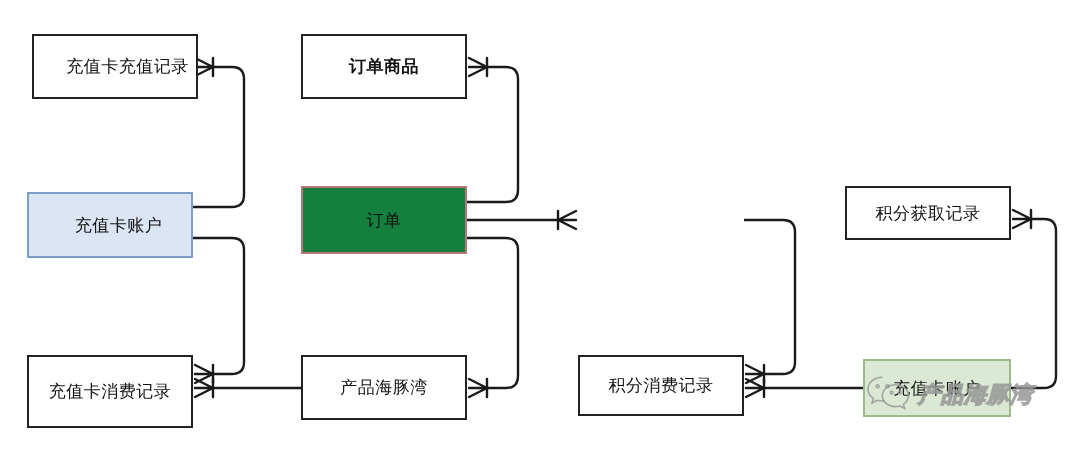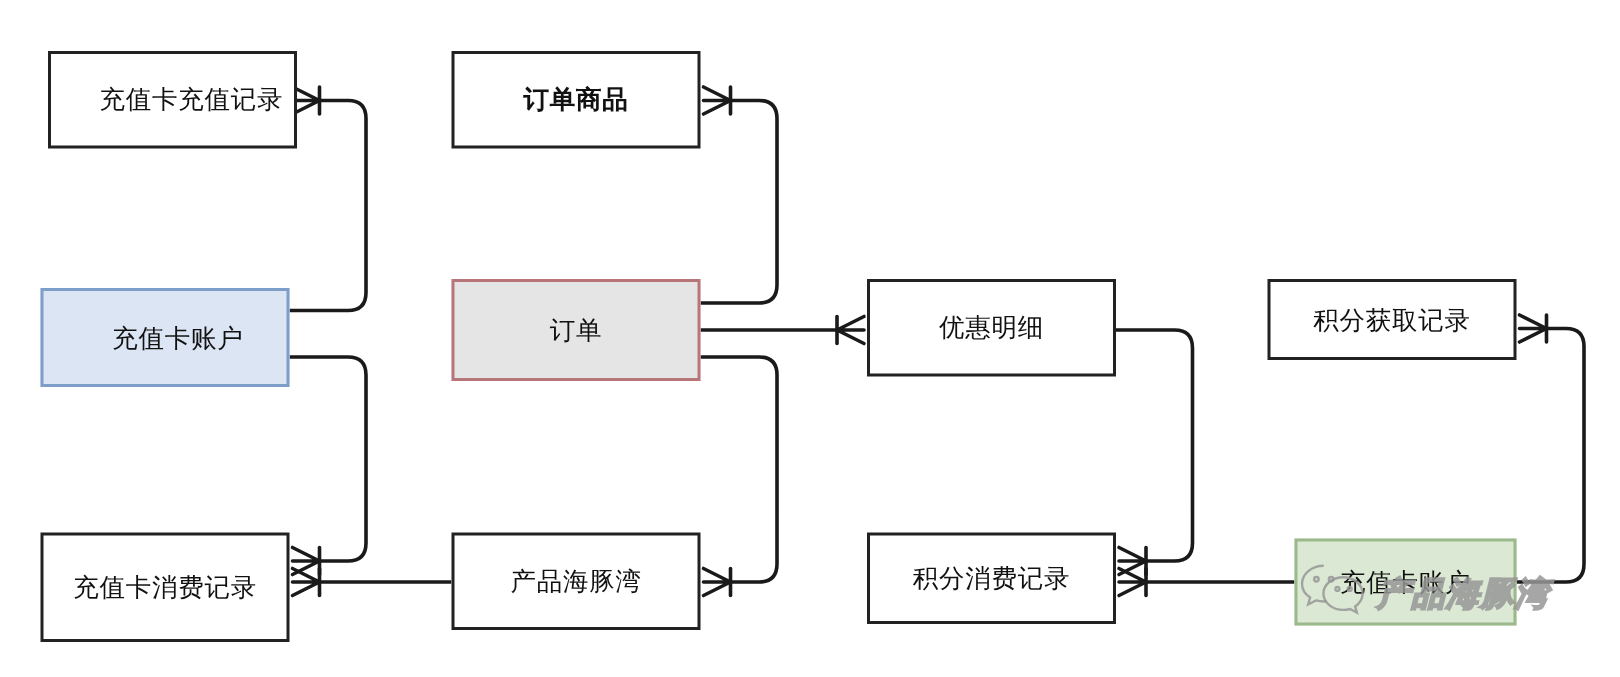--- a/index.html
+++ b/index.html
@@ -41,21 +41,21 @@
   .node-plain {
     border-color: #222222;
     background: #ffffff;
   }
   .node-blue {
     border-color: #7d9ec9;
     background: #dbe5f4;
   }
   .node-red {
     border-color: #b8767a;
-    background: #e5e5e5;
+    background: #15803d;
   }
   .node-green {
     border-color: #9cb98b;
     background: #dbe8d3;
   }
   #watermark {
     position: absolute;
     display: flex;
     align-items: center;
     gap: 6px;
@@ -135,23 +135,20 @@
   </div>
 
   <div class="node node-blue" style="left:27px; top:192px; width:166px; height:66px;padding-left:17px;">
     <span>充值卡账户</span>
   </div>
 
   <div class="node node-red" style="left:301px; top:186px; width:166px; height:68px;">
     <span>订单</span>
   </div>
 
-  <div class="node node-plain" style="left:578px; top:186px; width:166px; height:65px;">
-    <span>优惠明细</span>
-  </div>
 
   <div class="node node-plain" style="left:845px; top:186px; width:166px; height:54px;">
     <span>积分获取记录</span>
   </div>
 
   <div class="node node-plain" style="left:27px; top:355px; width:166px; height:73px;">
     <span>充值卡消费记录</span>
   </div>
 
   <div class="node node-plain" style="left:301px; top:355px; width:166px; height:65px;">

